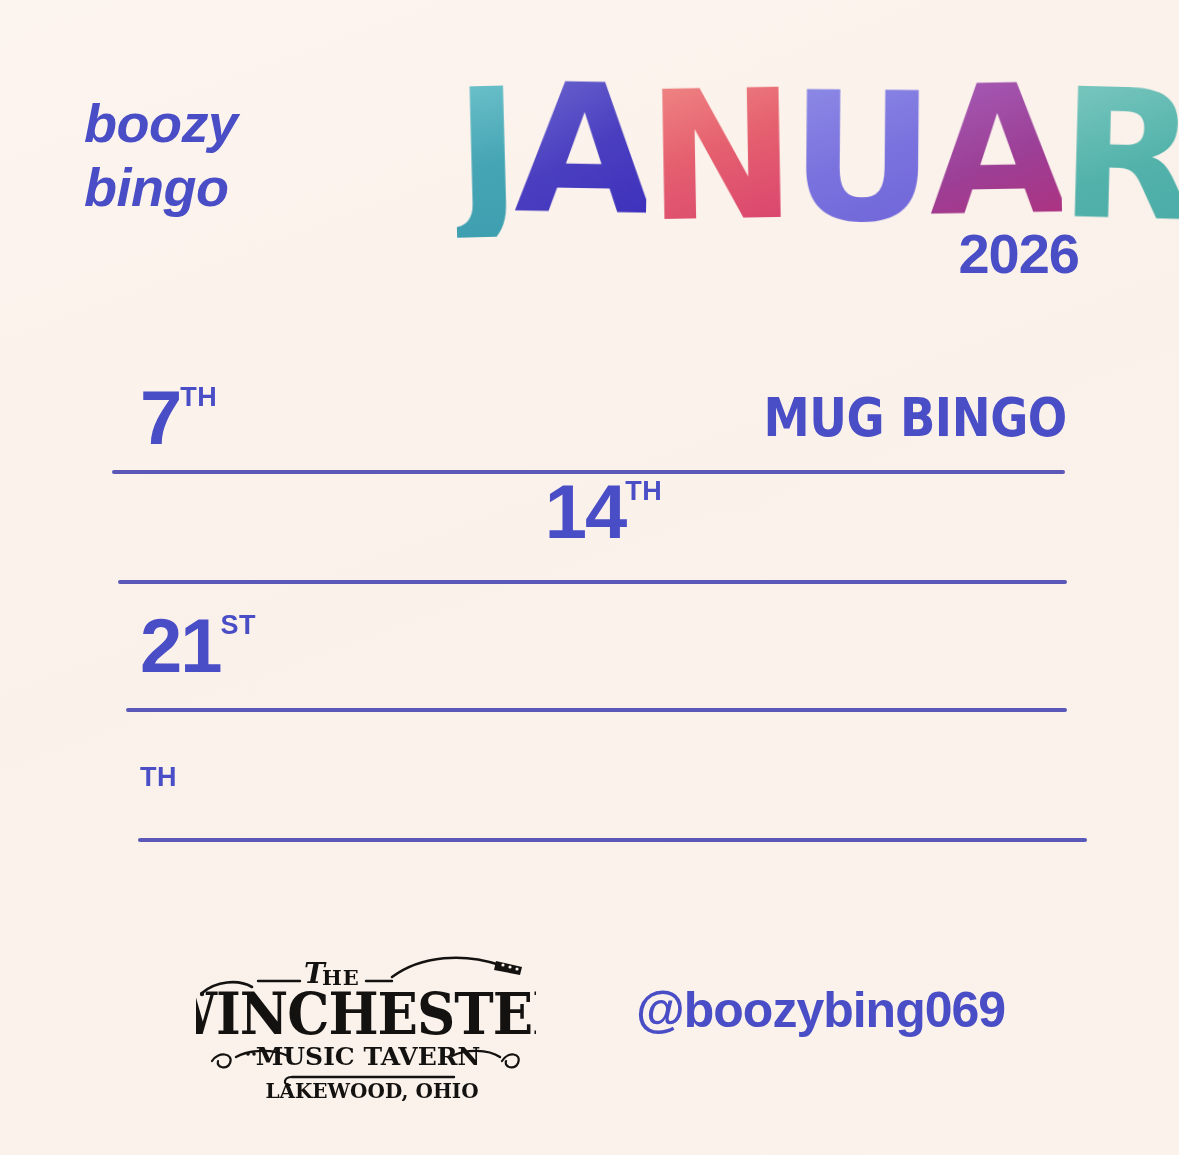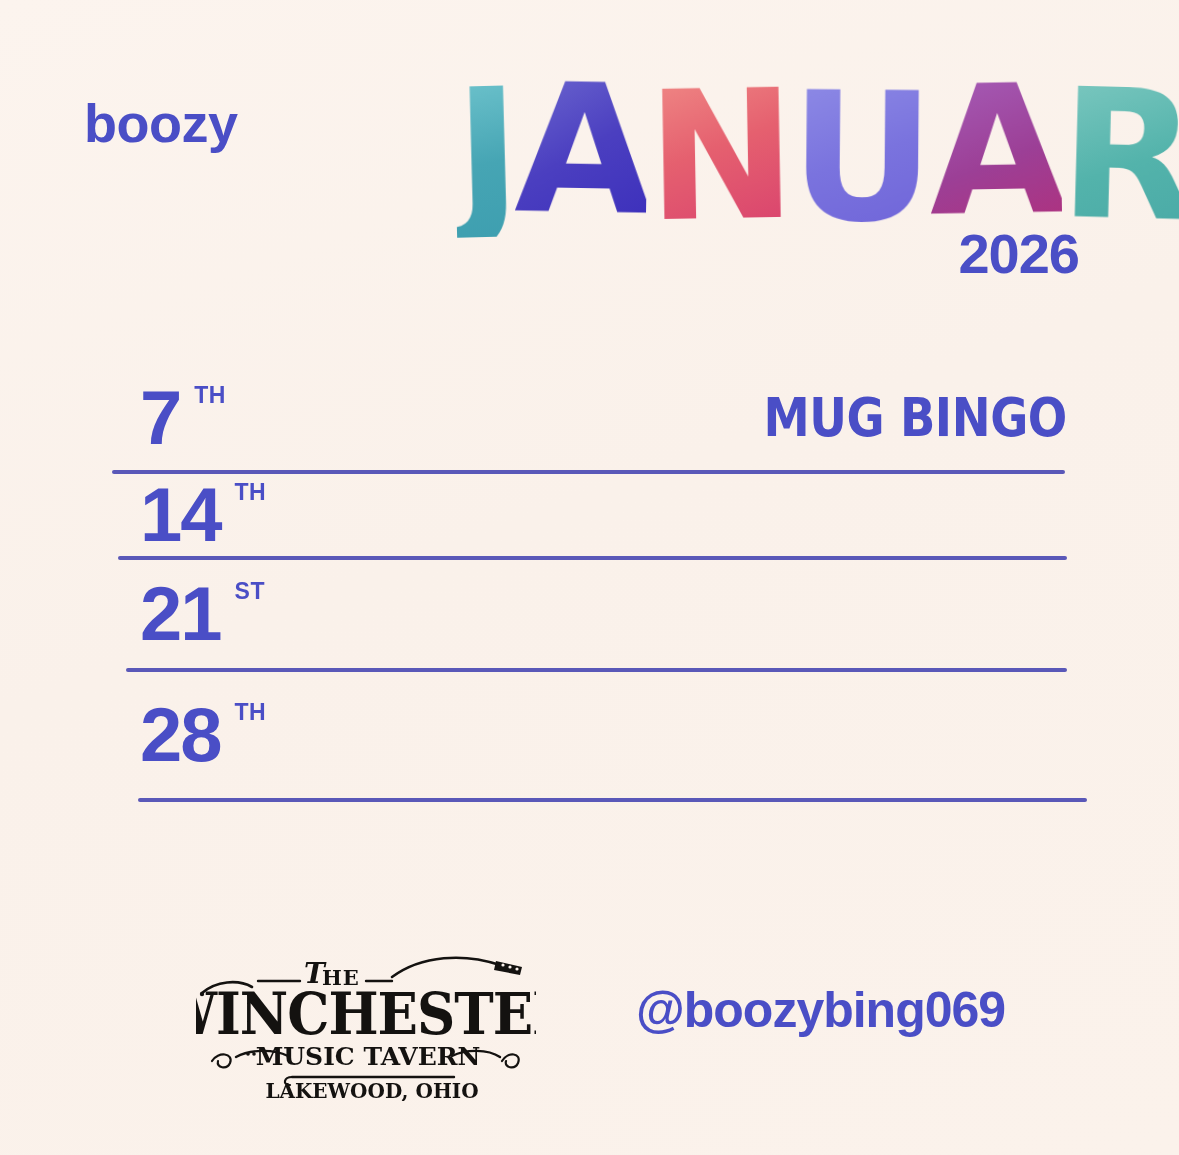--- a/index.html
+++ b/index.html
@@ -27,21 +27,21 @@
     position: absolute;
     left: 84px;
     top: 92px;
     color: #4a4ec6;
     font-family: "Liberation Sans", sans-serif;
     font-weight: bold;
     font-size: 54px;
     line-height: 1.18;
     letter-spacing: -0.5px;
   }
-  .brand-line { display: block; }
+  .brand-line { display: block; font-style: italic; }
 
   .month-wrap {
     position: absolute;
     left: 455px;
     top: 52px;
     width: 650px;
     height: 185px;
   }
   .month {
     display: flex;
@@ -121,23 +121,22 @@
   .date-num {
     font-family: "Liberation Sans", sans-serif;
     font-weight: bold;
     font-size: 76px;
     line-height: 1;
     letter-spacing: -2px;
   }
   .date-sfx {
     font-family: "Liberation Sans", sans-serif;
     font-weight: bold;
-    font-size: 23px;
+    font-size: 27px;
     line-height: 1;
-    margin-left: 14px;
     margin-top: 4px;
     letter-spacing: 0.5px;
   }
   .event {
     color: #4a4ec6;
   }
   .event-title {
     font-family: "DejaVu Sans", sans-serif;
     font-weight: bold;
     font-size: 54px;
@@ -158,22 +157,22 @@
     white-space: nowrap;
     margin-top: 4px;
   }
   .divider {
     height: 4px;
     background: #5a58b8;
     border-radius: 2px;
   }
 
   .row-1 .row-inner { height: 104px; }
-  .row-2 .row-inner { height: 82px; }
-  .row-3 .row-inner { height: 108px; border-radius: 20px; }
+  .row-2 .row-inner { height: 106px; flex-direction: column; }
+  .row-3 .row-inner { height: 124px; border-radius: 20px; }
   .row-4 .row-inner { height: 126px; }
 
   .div-1 { margin: 0 114px 0 112px; }
   .div-2 { margin: 0 112px 0 118px; }
   .div-3 { margin: 0 112px 0 126px; }
   .div-4 { margin: 0 92px 0 138px; }
 
   
   .footer {
     position: absolute;
@@ -203,20 +202,21 @@
     text-align: center;
   }
 </style>
 </head>
 <body>
 
 <div class="poster">
 
   <div class="brand">
     <span class="brand-line">boozy</span>
+    <span class="brand-line">bingo</span>
   </div>
 
   <div class="month-wrap">
     <div class="month">
       <span class="ltr l-j"><span class="glyph">J</span></span>
       <span class="ltr l-a1"><span class="glyph">A</span></span>
       <span class="ltr l-n1"><span class="glyph">N</span></span>
       <span class="ltr l-u"><span class="glyph">U</span></span>
       <span class="ltr l-a2"><span class="glyph">A</span></span>
       <span class="ltr l-r"><span class="glyph">R</span></span>
@@ -257,21 +257,20 @@
           <span class="date-num">21</span>
           <span class="date-sfx">ST</span>
         </div>
       </div>
     </div>
     <div class="divider div-3"></div>
 
     <div class="row row-4">
       <div class="row-inner">
         <div class="date">
-          <span class="date-num">28</span>
           <span class="date-sfx">TH</span>
         </div>
       </div>
     </div>
     <div class="divider div-4"></div>
 
   </div>
 
   <div class="footer">
 

